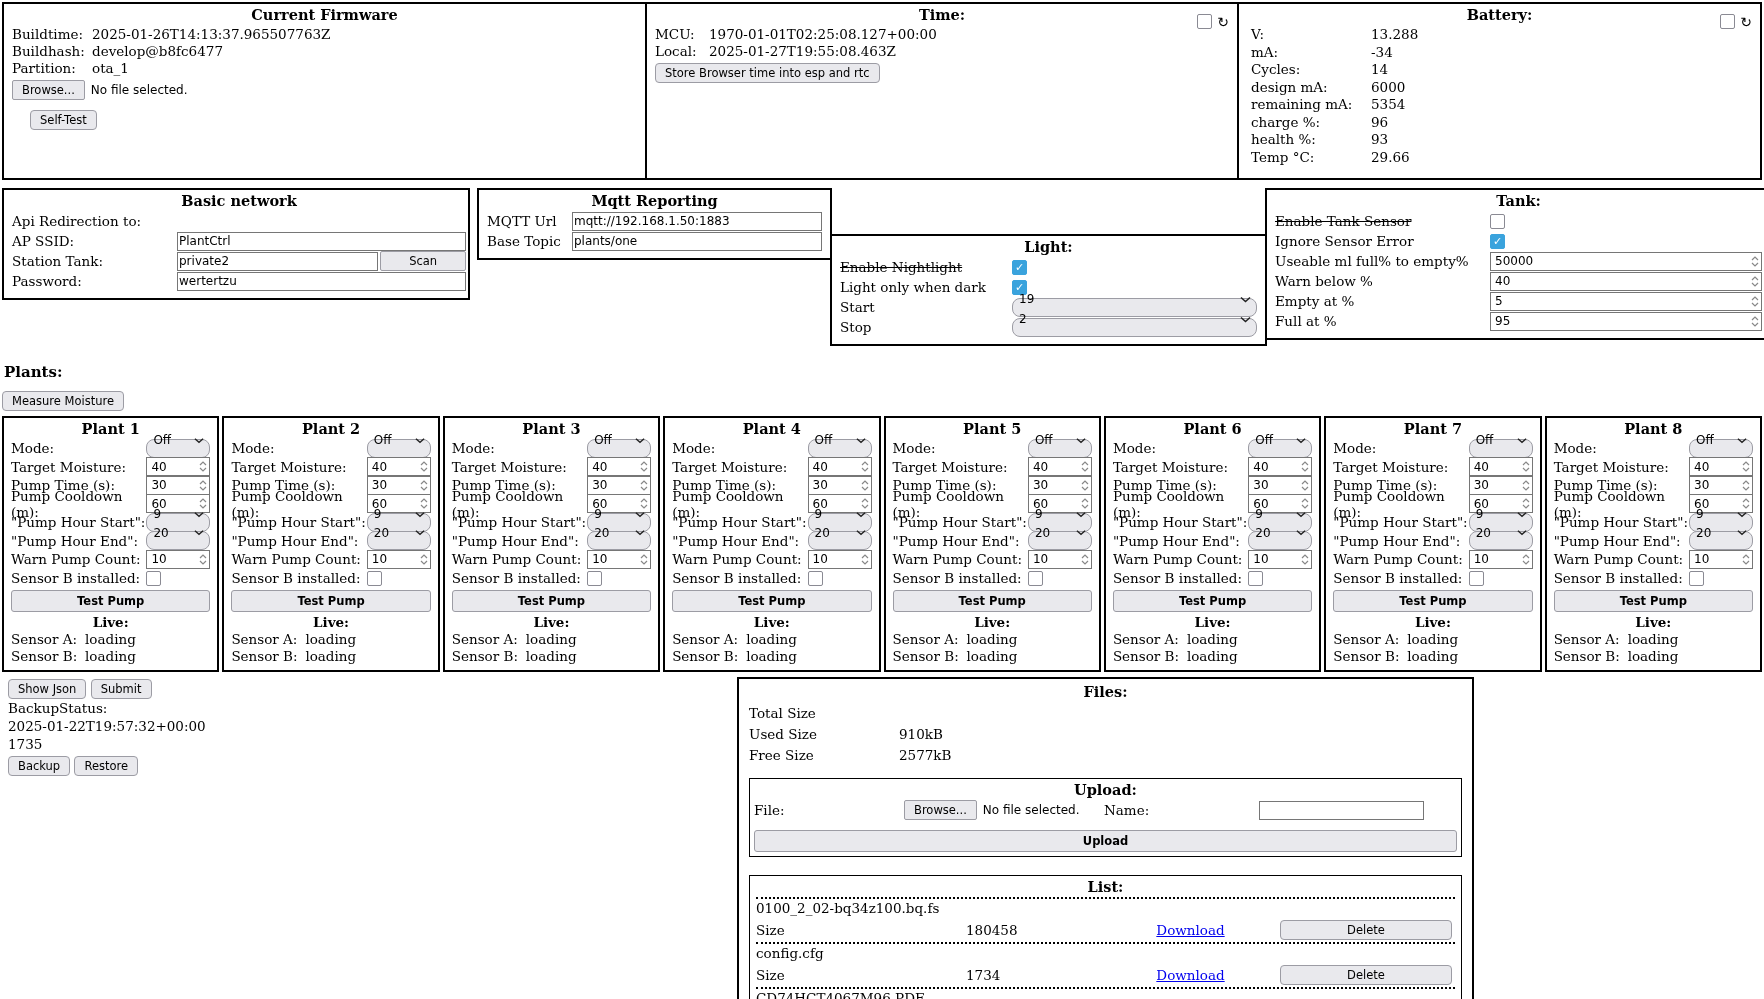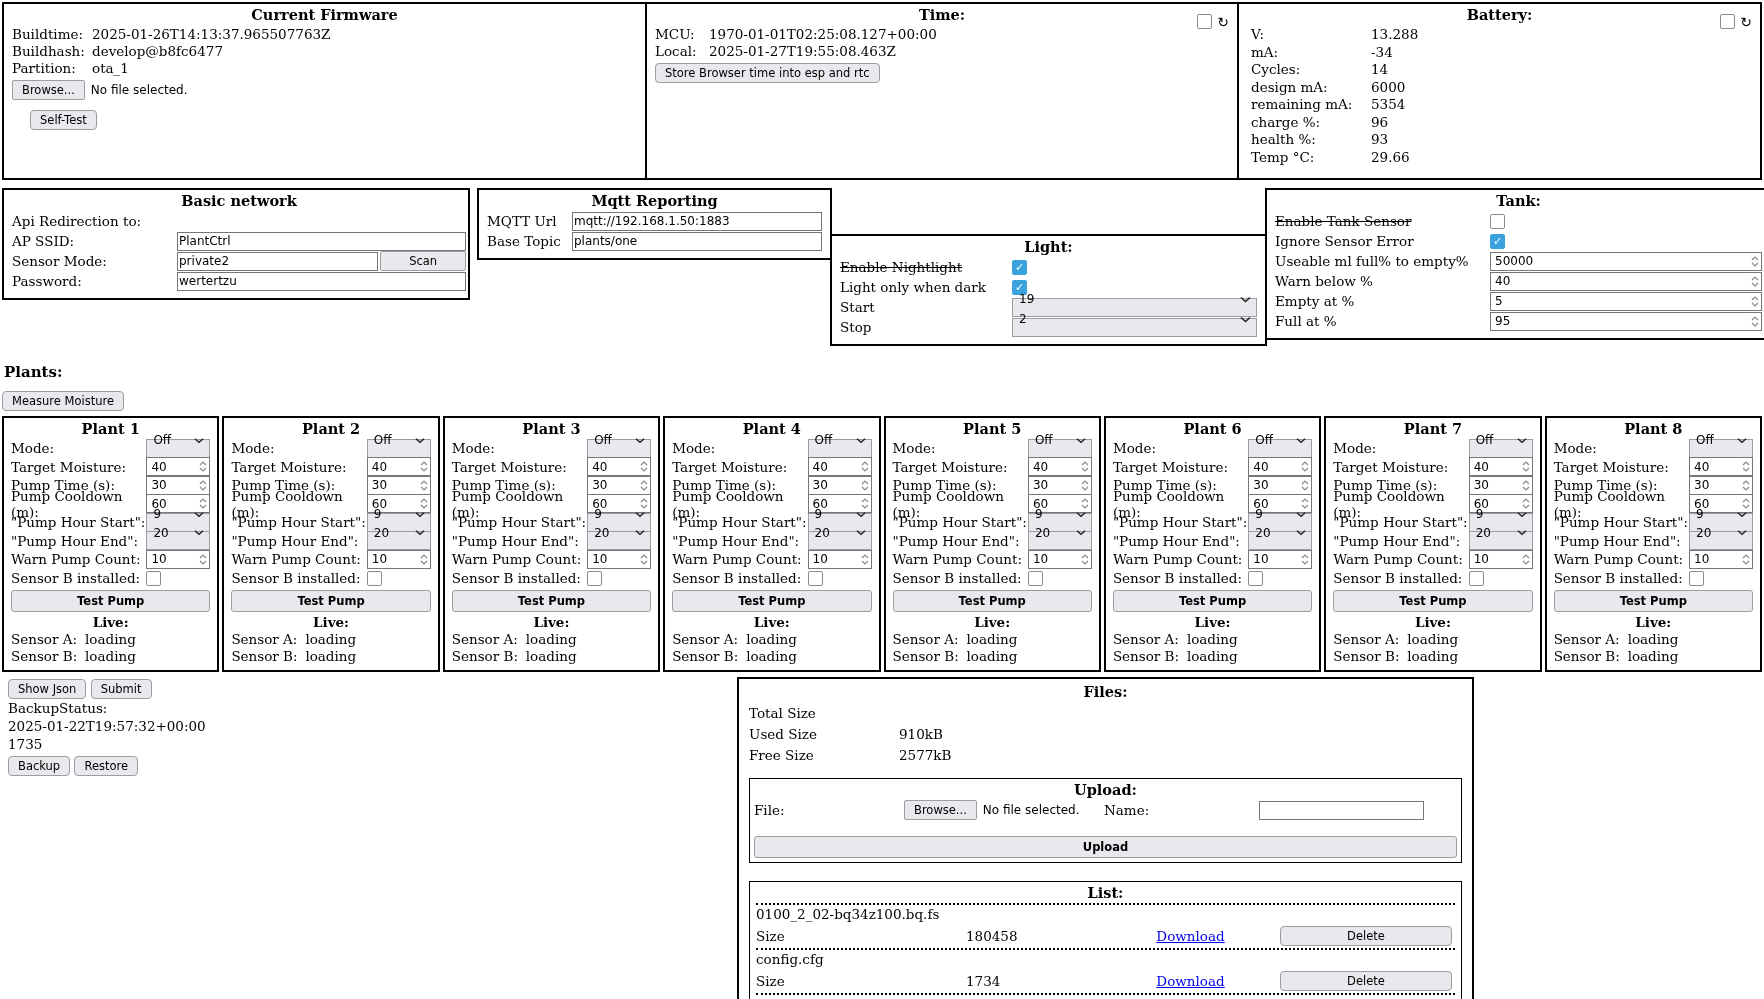--- a/index.html
+++ b/index.html
@@ -20,21 +20,21 @@
          padding:2px 9px; color:#000; cursor:pointer; white-space:nowrap; }
   .btn-wide { display:block; width:100%; text-align:center; font-weight:bold; padding:3px 0; border-radius:3px; }
 
   
   .tin { display:inline-block; font-family:"DejaVu Sans", sans-serif; font-size:12px;
          background:#fff; border:1px solid #767676; height:19px; padding:1px 1px; }
   input.tin { outline:none; }
 
   
   .sel { display:inline-flex; align-items:center; justify-content:space-between;
-         background:#e9e9ed; border:1px solid #9c9ca4; border-radius:0;
+         background:#e9e9ed; border:1px solid #9c9ca4; border-radius:8px;
          font-family:"DejaVu Sans", sans-serif; font-size:12px; height:19px; padding:0 5px 16px 6px; }
   .sel .chev { display:inline-flex; margin-left:4px; }
 
   
   .num { display:inline-flex; align-items:center; justify-content:space-between;
          background:#fff; border:1px solid #767676; font-family:"DejaVu Sans", sans-serif;
          font-size:12px; height:19px; padding:0 2px 0 4px; }
   .spin { display:inline-flex; flex-direction:column; align-items:center; line-height:0; gap:1px; }
 
   
@@ -93,21 +93,21 @@
   #bottom { display:flex; margin-top:5px; }
   #backup-col { width:735px; padding:2px 0 0 6px; }
   #backup-col .line { line-height:18px; }
   #files-box { width:737px; padding:2px 10px 10px; }
   .fstat.kv .k { width:150px; }
 
   #upload-box { border:1px solid #000; margin:12px 0 0 0; padding:2px 4px 4px; }
   #upload-row { display:grid; grid-template-columns:150px 200px 155px 170px 1fr; align-items:center; height:24px; }
   #upload-row .pair { display:flex; align-items:center; }
   #upload-name-input { width:165px; }
-  #upload-btn { margin-top:14px; }
+  #upload-btn { margin-top:8px; }
 
   #list-box { border:1px solid #000; margin-top:18px; padding:2px 6px 4px; }
   .file-entry { border-top:2px dotted #000; }
   .file-name { line-height:19px; }
   .file-row { display:grid; grid-template-columns:210px 135px 1fr 175px; align-items:center; height:24px; }
   .file-row .dl { text-align:center; }
   a.link { color:#0000ee; text-decoration:underline; }
 </style>
 </head>
 <body>
@@ -219,21 +219,21 @@
   <div class="box" id="net-box">
     <div class="box-title">Basic network</div>
     <div class="crow">
       <span class="lbl">Api Redirection to:</span>
     </div>
     <div class="crow">
       <span class="lbl">AP SSID:</span>
       <input class="tin" value="PlantCtrl" style="">
     </div>
     <div class="crow">
-      <span class="lbl">Sensor Mode:</span>
+      <span class="lbl">Station Tank:</span>
       <input class="tin short" value="private2" style="">
       <button class="btn scan">Scan</button>
     </div>
     <div class="crow">
       <span class="lbl">Password:</span>
       <input class="tin" value="wertertzu" style="">
     </div>
   </div>
 
   <div class="box" id="mqtt-box">

